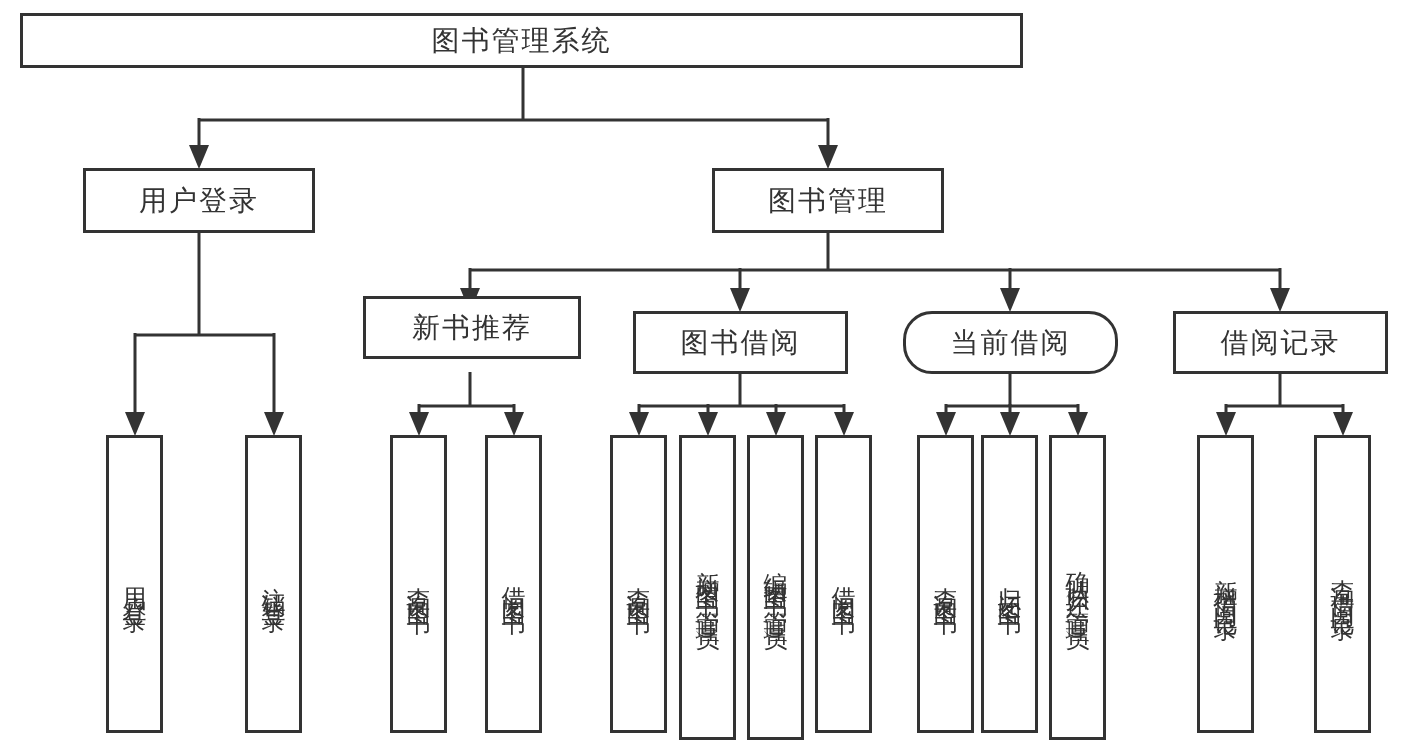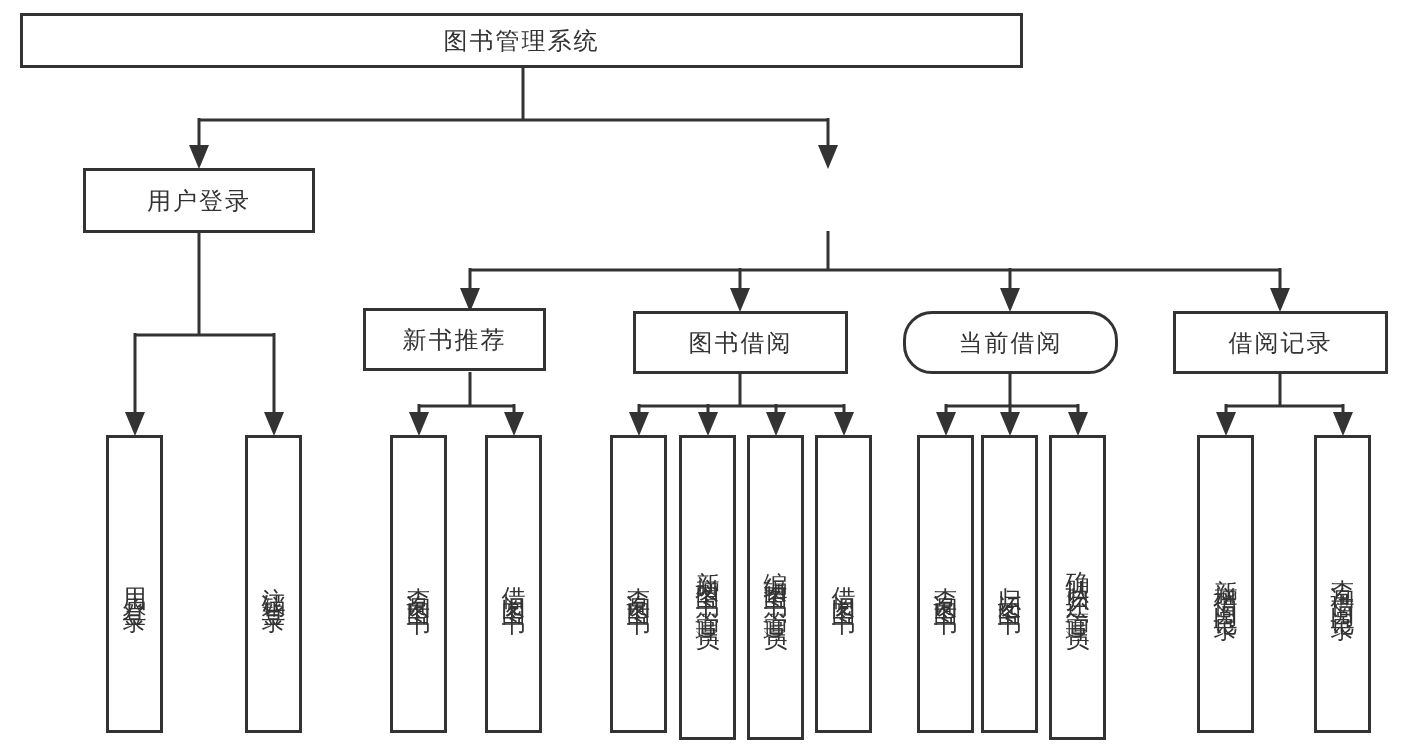--- a/index.html
+++ b/index.html
@@ -3,28 +3,28 @@
 <meta charset="utf-8">
 <style>
   html,body{margin:0;padding:0;background:#ffffff;}
   body{width:1405px;height:747px;position:relative;overflow:hidden;
        font-family:"Liberation Sans","DejaVu Sans",sans-serif;color:#333333;}
   #canvas{position:absolute;inset:0;width:1405px;height:747px;}
   #wires{position:absolute;left:0;top:0;z-index:1;}
   .hbox,.leaf{position:absolute;box-sizing:border-box;border:3px solid #333333;
        background:#ffffff;z-index:2;}
   .hbox{display:flex;align-items:center;justify-content:center;
-       font-size:24px;letter-spacing:2px;white-space:nowrap;}
+       font-size:28px;letter-spacing:2px;white-space:nowrap;}
   .leaf{display:flex;align-items:center;justify-content:center;}
   .leaf span{writing-mode:vertical-rl;text-orientation:mixed;
        font-size:24px;letter-spacing:8px;line-height:1;white-space:nowrap;}
   .root {left:20px;  top:13px;  width:1003px;height:55px;}
   .l2a  {left:83px;  top:168px; width:232px; height:65px;}
   .l2b  {left:712px; top:168px; width:232px; height:65px;}
-  .l3a  {left:363px; top:308px; width:183px; height:63px;text-align:center;}
+  .l3a  {left:363px; top:296px; width:218px; height:63px;text-align:center;}
   .l3b  {left:633px; top:311px; width:215px; height:63px;text-align:right;}
   .l3c  {left:903px; top:311px; width:215px; height:63px;border-radius:29px;}
   .l3d  {left:1173px;top:311px; width:215px; height:63px;}
   .leaf {width:57px;height:298px;top:435px;}
   .tall {height:305px;}
   .g1x0{left:106px;} .g1x1{left:245px;}
   .g2x0{left:390px;} .g2x1{left:485px;}
   .g3x0{left:610px;} .g3x1{left:679px;} .g3x2{left:747px;} .g3x3{left:815px;}
   .g4x0{left:917px;} .g4x1{left:981px;} .g4x2{left:1049px;}
   .g5x0{left:1197px;}.g5x1{left:1314px;}
@@ -75,20 +75,23 @@
     </g>
   </svg>
 
   <div class="hbox root">
     <span>图书管理系统</span>
   </div>
 
   <div class="hbox l2a">
     <span>用户登录</span>
   </div>
+  <div class="hbox l2b">
+    <span>图书管理</span>
+  </div>
 
   <div class="hbox l3a">
     <span>新书推荐</span>
   </div>
   <div class="hbox l3b">
     <span>图书借阅</span>
   </div>
   <div class="hbox l3c">
     <span>当前借阅</span>
   </div>

